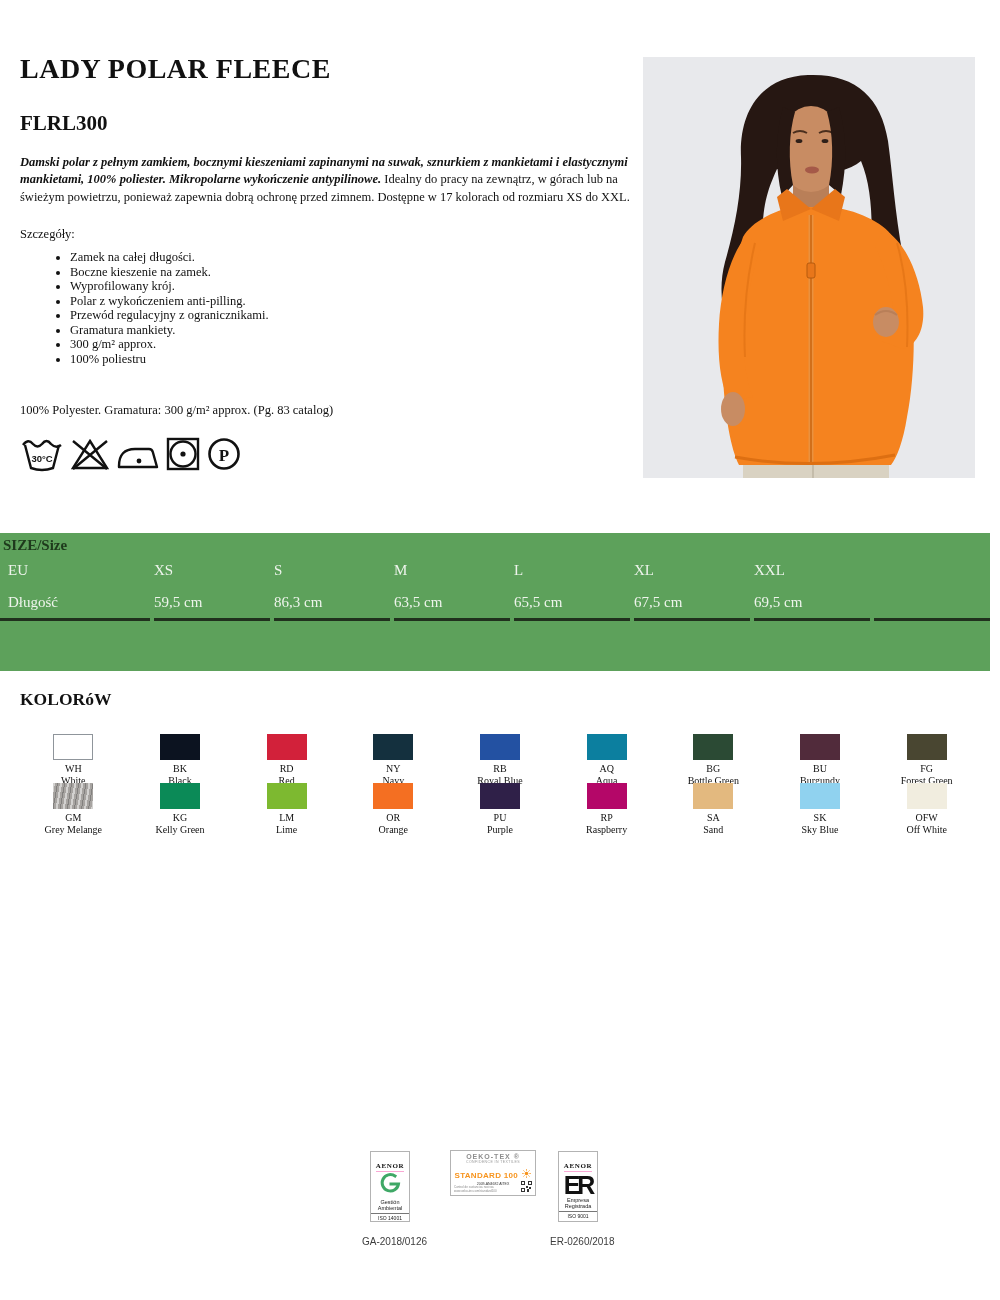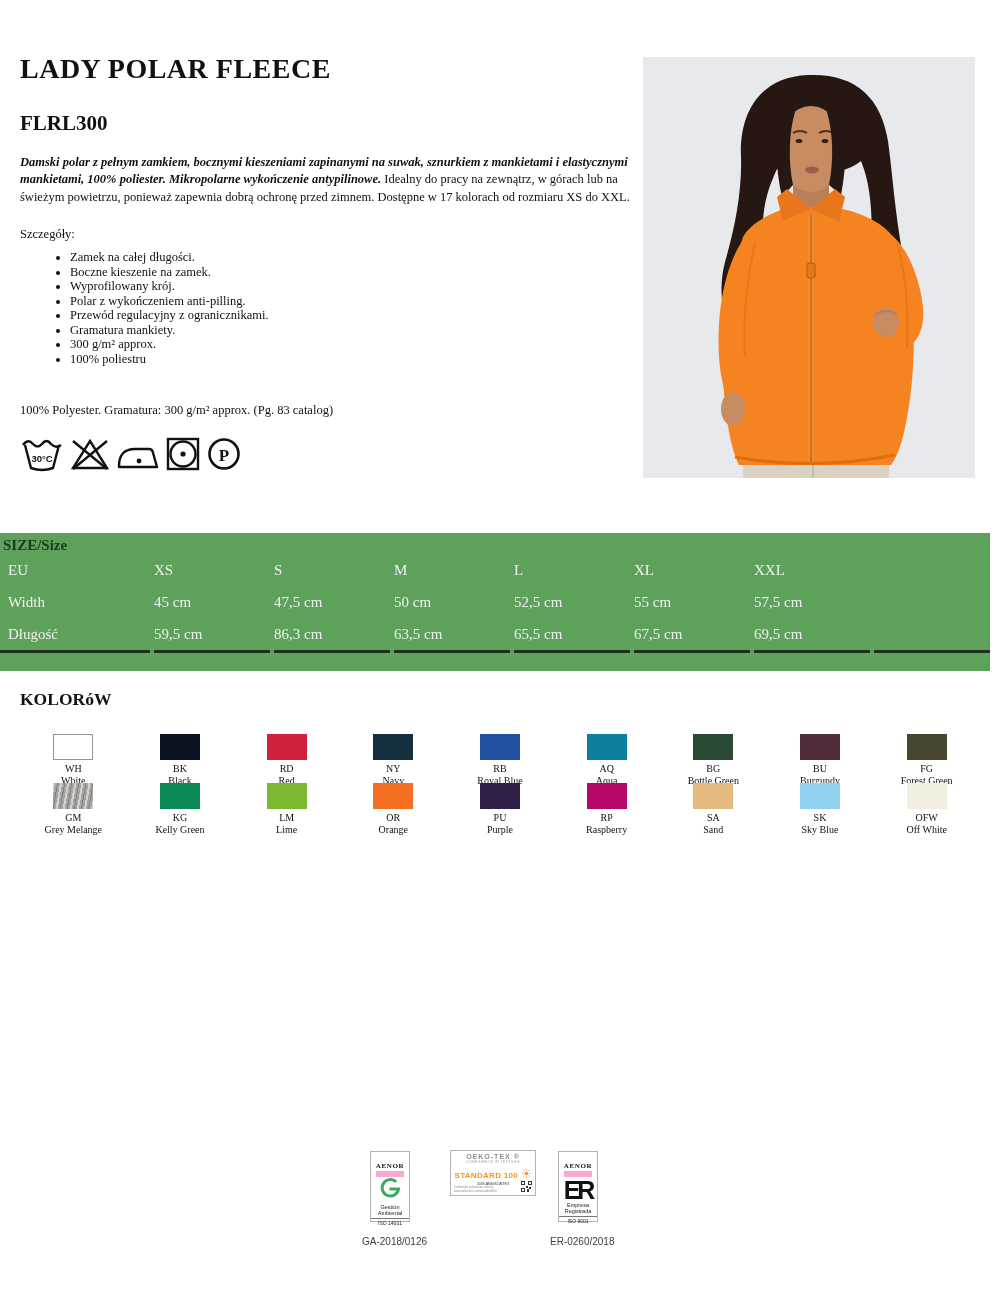--- a/index.html
+++ b/index.html
@@ -36,21 +36,21 @@
   .chip{width:40px;height:26px;margin:0 auto 3px;}
   .chip.bordered{border:1px solid #8f959b;box-sizing:border-box;}
   .chip.melange{background-image:repeating-linear-gradient(100deg,rgba(255,255,255,.5) 0 2px,rgba(0,0,0,0) 2px 4px,rgba(70,70,70,.38) 4px 5px,rgba(0,0,0,0) 5px 7px);}
   .chip-code,.chip-name{font-size:10px;line-height:11.5px;color:#111;}
   
   .cert{background:#fff;border:1px solid #b3b3b3;box-sizing:border-box;
         font-family:"Liberation Sans",sans-serif;text-align:center;}
   .cert-ga{left:370px;top:1151px;width:40px;height:71px;padding-top:2px;}
   .cert-er{left:558px;top:1151px;width:40px;height:71px;padding-top:2px;}
   .aenor-word{font-family:"Liberation Serif",serif;font-size:7px;font-weight:bold;letter-spacing:.6px;
-              border-bottom:6px solid #f9a8d4;display:inline-block;padding-bottom:1px;margin-bottom:1px;}
+              border-bottom:1px solid #f9a8d4;display:inline-block;padding-bottom:1px;margin-bottom:1px;}
   .cert-small{font-size:5.5px;line-height:6px;color:#222;}
   .iso-strip{border-top:1px solid #777;margin-top:2px;font-size:5px;padding-top:1px;color:#222;}
   .er-glyph{font-size:25px;font-weight:bold;letter-spacing:-3px;line-height:24px;transform:scaleY(1.05);}
   .cert-oeko{left:450px;top:1150px;width:86px;height:46px;padding:2px 3px;box-sizing:border-box;position:absolute;}
   .oeko-l1{font-size:7px;font-weight:bold;color:#8d8d8d;letter-spacing:1px;}
   .oeko-l2{font-size:3.5px;color:#9a9a9a;letter-spacing:.4px;}
   .oeko-std{font-size:8px;font-weight:bold;color:#f7941d;letter-spacing:.3px;}
   .oeko-cert{font-size:3.5px;color:#333;}
   .oeko-note{font-size:3px;color:#8b8b8b;line-height:3.5px;text-align:left;width:60px;}
   .cert-caption{font-family:"Liberation Sans",sans-serif;font-size:10px;color:#3d3d3d;}
@@ -147,30 +147,20 @@
       <div class="st-row">
         <div class="st-cell rlabel">EU</div>
         <div class="st-cell data">XS</div>
         <div class="st-cell data">S</div>
         <div class="st-cell data">M</div>
         <div class="st-cell data">L</div>
         <div class="st-cell data">XL</div>
         <div class="st-cell data">XXL</div>
         <div class="st-cell filler"></div>
       </div>
-      <div class="st-row">
-        <div class="st-cell rlabel">Width</div>
-        <div class="st-cell data">45 cm</div>
-        <div class="st-cell data">47,5 cm</div>
-        <div class="st-cell data">50 cm</div>
-        <div class="st-cell data">52,5 cm</div>
-        <div class="st-cell data">55 cm</div>
-        <div class="st-cell data">57,5 cm</div>
-        <div class="st-cell filler"></div>
-      </div>
       <div class="st-row last">
         <div class="st-cell rlabel">Długość</div>
         <div class="st-cell data">59,5 cm</div>
         <div class="st-cell data">86,3 cm</div>
         <div class="st-cell data">63,5 cm</div>
         <div class="st-cell data">65,5 cm</div>
         <div class="st-cell data">67,5 cm</div>
         <div class="st-cell data">69,5 cm</div>
         <div class="st-cell filler"></div>
       </div>

